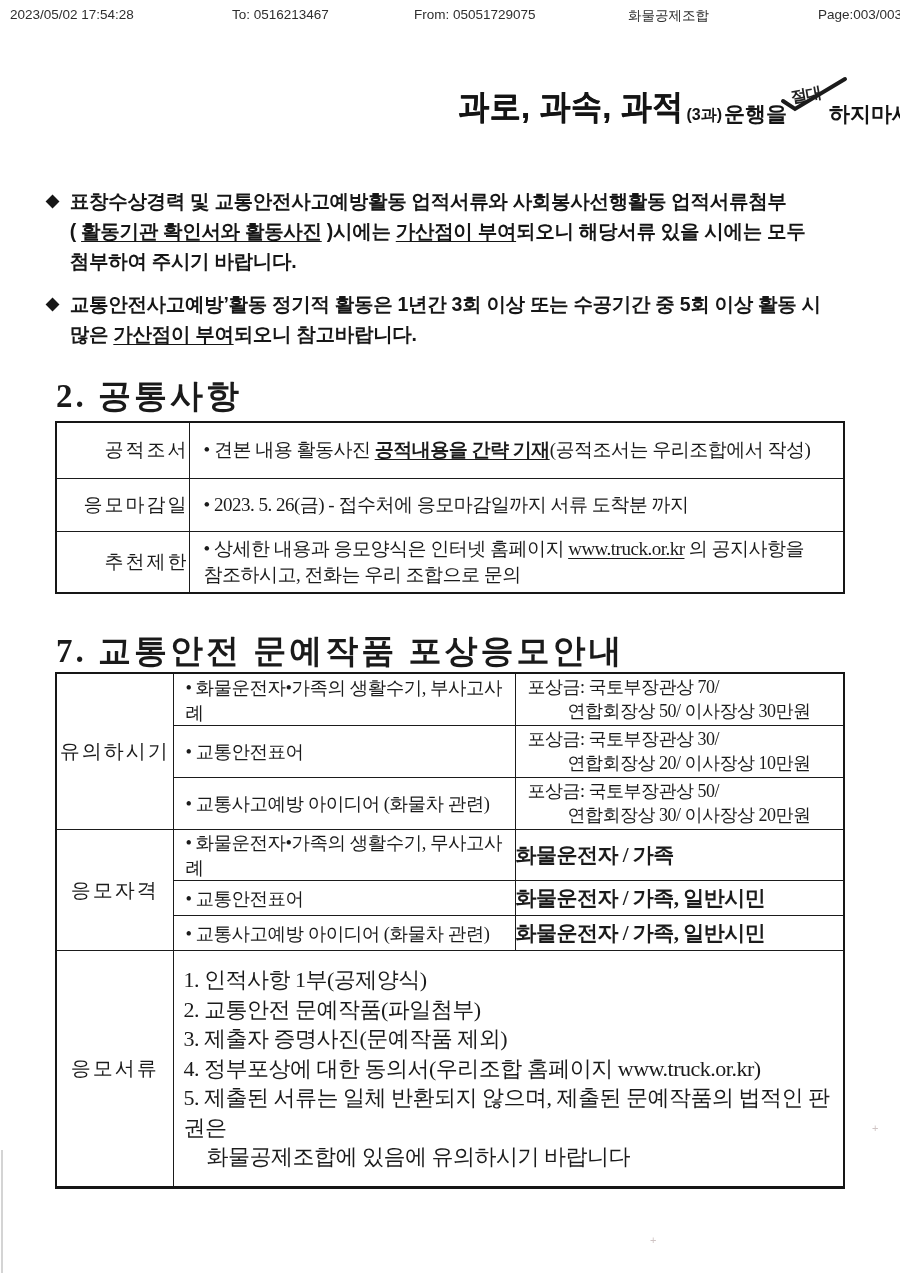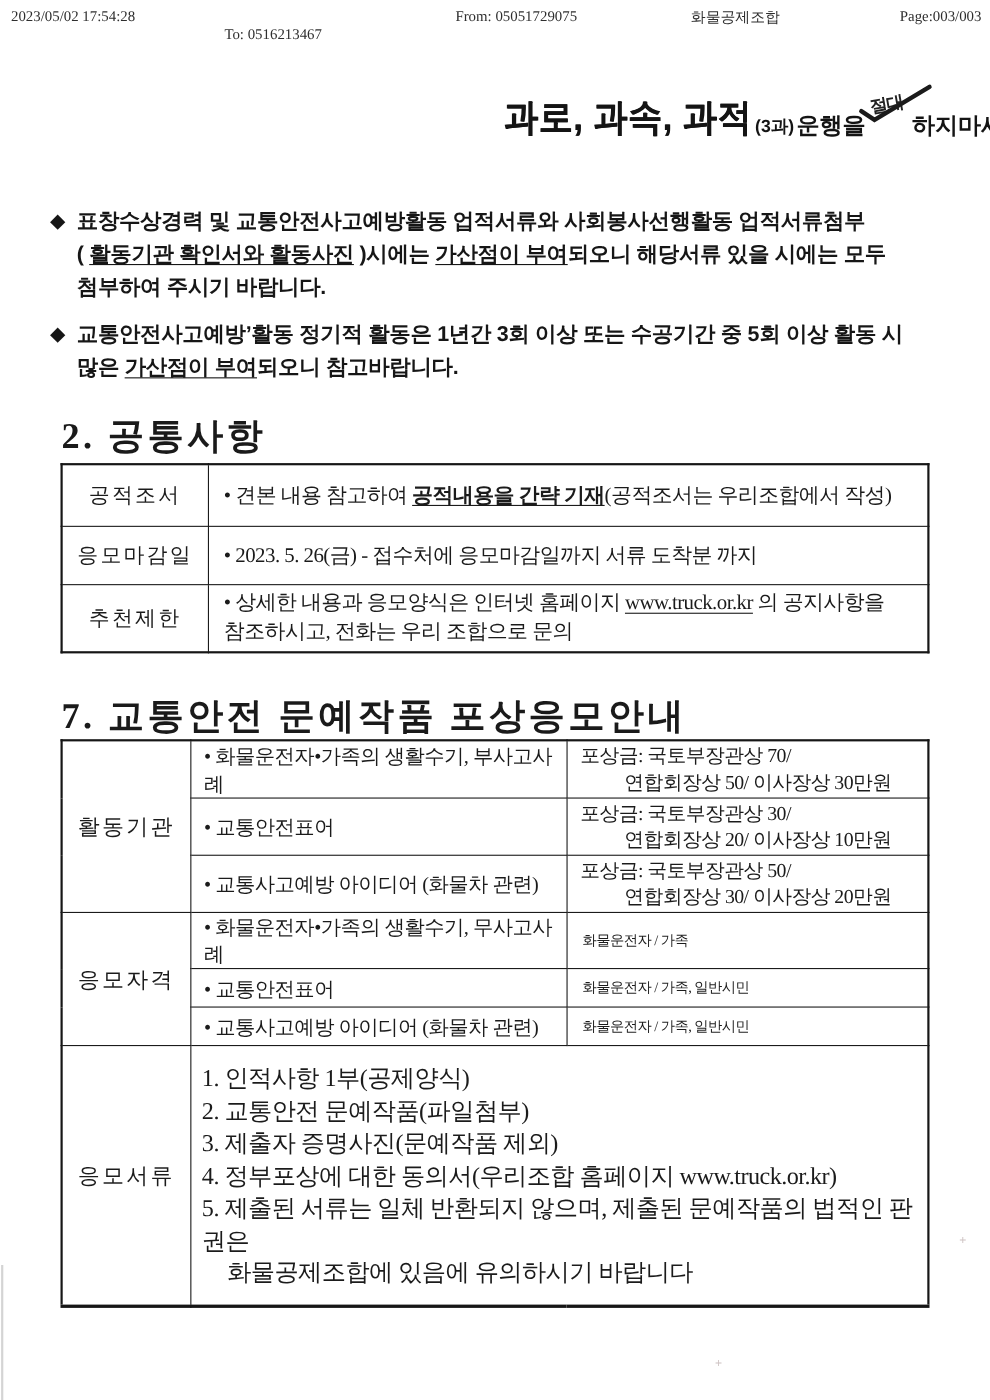--- a/index.html
+++ b/index.html
@@ -4,24 +4,24 @@
 <style>
   * { margin:0; padding:0; box-sizing:border-box; }
   html,body { background:#e8e8e8; }
   #page {
     position:relative; width:900px; height:1273px; background:#ffffff;
     color:#1b1b1b; overflow:hidden; margin:0 auto;
     font-family:"Liberation Serif", serif;
   }
   
   .fax-meta { position:absolute; top:7px; left:0; width:894px; height:22px;
-    font-family:Liberation Serif, serif; font-size:13.5px; color:#2e2e2e;padding-left:36px; }
+    font-family:Liberation Sans, sans-serif; font-size:13.5px; color:#2e2e2e;padding-left:36px; }
   .fax-meta span { position:absolute; white-space:nowrap; }
   .m-date { left:10px; }
-  .m-to   { left:204px;margin-top:16px; }
+  .m-to   { left:232px; }
   .m-from { left:414px; }
   .m-org  { left:628px; }
   .m-page { left:818px; }
 
   
   .slogan { position:absolute; left:458px; top:88px; display:flex; align-items:flex-end;
     font-family:"Liberation Sans", sans-serif; font-weight:900; color:#141414; white-space:nowrap; }
   .slogan-main { font-size:31px; letter-spacing:0.5px; transform:scaleY(1.1); transform-origin:bottom;
     text-shadow:0.6px 0 #141414; }
   .slogan-paren { font-size:16px; padding:0 2px 4px 3px; }
@@ -44,31 +44,31 @@
   .sec-h { position:absolute; left:56px; font-size:33px; font-weight:700;
     letter-spacing:3px; color:#1a1a1a; }
   .h2 { top:374px; }
   .h3 { top:629px; }
 
   
   table { border-collapse:collapse; table-layout:fixed; background:#fff; }
   td { border:1.6px solid #1b1b1b; vertical-align:middle; }
   .tbl2 { position:absolute; left:55px; top:421px; width:790px; border:2.2px solid #161616; }
   .tbl2 td { font-size:19px; }
-  .tbl2 .lab { width:133px; text-align:center; letter-spacing:2px;margin-left:24px; }
+  .tbl2 .lab { width:133px; text-align:right; letter-spacing:2px;margin-left:24px; }
   .tbl2 .con { padding:4px 6px 4px 14px; letter-spacing:-0.5px; }
   .ub2 { font-weight:700; text-decoration:underline; text-underline-offset:3px; }
   .ulink { text-decoration:underline; text-underline-offset:3px; }
 
   .tbl3 { position:absolute; left:55px; top:672px; width:790px; border:2.4px solid #161616; border-bottom-width:3px; }
   .tbl3 .lab { width:117px; text-align:center; font-size:20px; letter-spacing:2px; }
   .tbl3 .item { width:342px; padding-left:12px; font-size:18.5px; letter-spacing:-0.5px; }
   .tbl3 .prize { padding:2px 2px 2px 12px; font-size:18px; line-height:23.5px; letter-spacing:-0.5px;border-radius:19px; }
   .tbl3 .prize .p2 { padding-left:40px; }
-  .tbl3 .who { padding-left:14px; font-size:13px; letter-spacing:-0.5px; }
+  .tbl3 .who { font-size:21px; letter-spacing:-0.5px;font-weight:bold; }
   .tbl3 tr.sub > td { border-top:1.3px dotted #6e6e6e; }
   .tbl3 .r-award td { height:49px; }
   .tbl3 .r-elig td { height:35px; }
   .docs { padding:14px 8px 14px 10px; line-height:29.5px; font-size:22px; letter-spacing:-0.5px; }
   .docs .cont { padding-left:23px; }
 
   
   .plus { position:absolute; color:#cfc4c4; font-size:11px; font-family:"Liberation Sans",sans-serif; }
   .plus1 { left:650px; top:1234px; }
   .plus2 { left:872px; top:1122px; }
@@ -119,42 +119,42 @@
       </div>
     </div>
   </div>
 
   <div class="sec-h h2">2. 공통사항</div>
 
   <table class="tbl2">
     <tbody>
         <tr>
       <td class="lab" style="height:56px">공적조서</td>
-      <td class="con"><span>• 견본 내용 참고하여 </span><span class="ub2">공적내용을 간략 기재</span><span>(공적조서는 우리조합에서 작성)</span></td>
+      <td class="con"><span>• 견본 내용 활동사진 </span><span class="ub2">공적내용을 간략 기재</span><span>(공적조서는 우리조합에서 작성)</span></td>
     </tr>
     <tr>
       <td class="lab" style="height:53px">응모마감일</td>
       <td class="con">• 2023. 5. 26(금) - 접수처에 응모마감일까지 서류 도착분 까지</td>
     </tr>
     <tr>
       <td class="lab" style="height:56px">추천제한</td>
       <td class="con" style="line-height:26px">
         <div><span>• 상세한 내용과 응모양식은 인터넷 홈페이지 </span><span class="ulink">www.truck.or.kr</span><span> 의 공지사항을</span></div>
         <div>참조하시고, 전화는 우리 조합으로 문의</div>
       </td>
     </tr>
   </tbody>
     </table>
 
   <div class="sec-h h3">7. 교통안전 문예작품 포상응모안내</div>
 
   <table class="tbl3">
     <tbody>
         <tr class="r-award">
-      <td class="lab" rowspan="3">활동기관</td>
+      <td class="lab" rowspan="3">유의하시기</td>
       <td class="item">• 화물운전자•가족의 생활수기, 부사고사례</td>
       <td class="prize">
         <div>포상금: 국토부장관상 70/</div>
         <div class="p2">연합회장상 50/ 이사장상 30만원</div>
       </td>
     </tr>
     <tr class="r-award sub">
       <td class="item">• 교통안전표어</td>
       <td class="prize">
         <div>포상금: 국토부장관상 30/</div>

